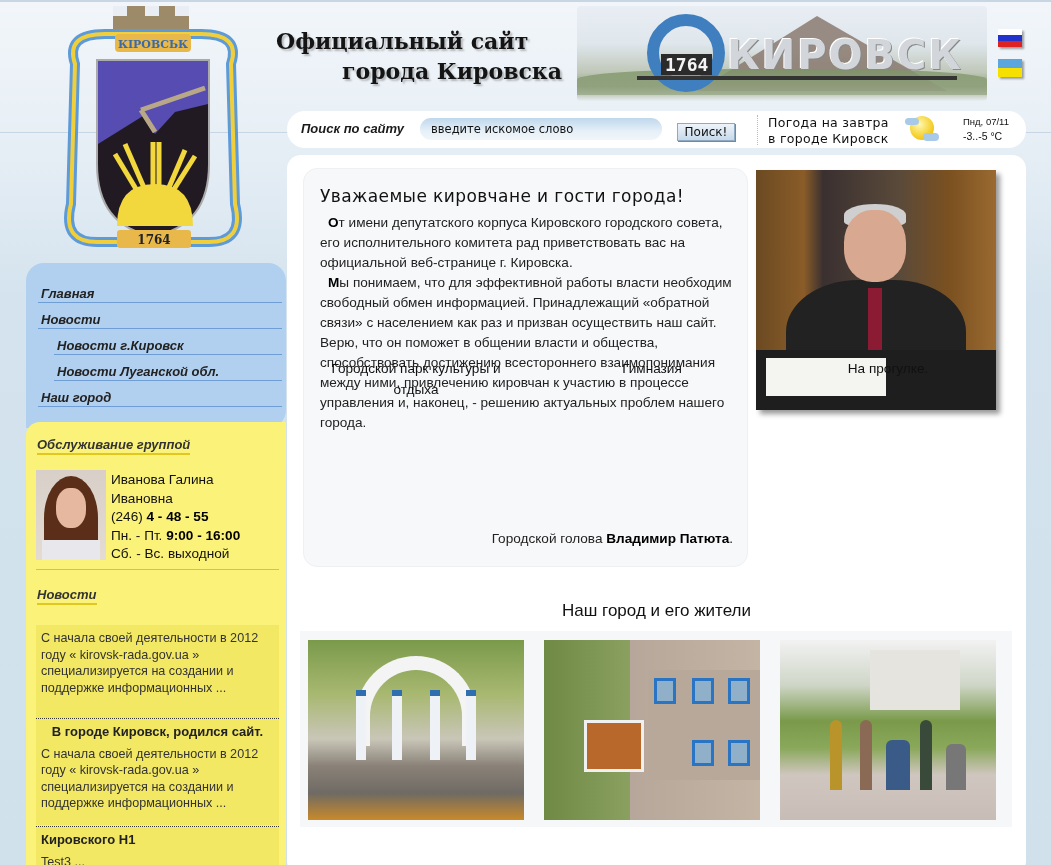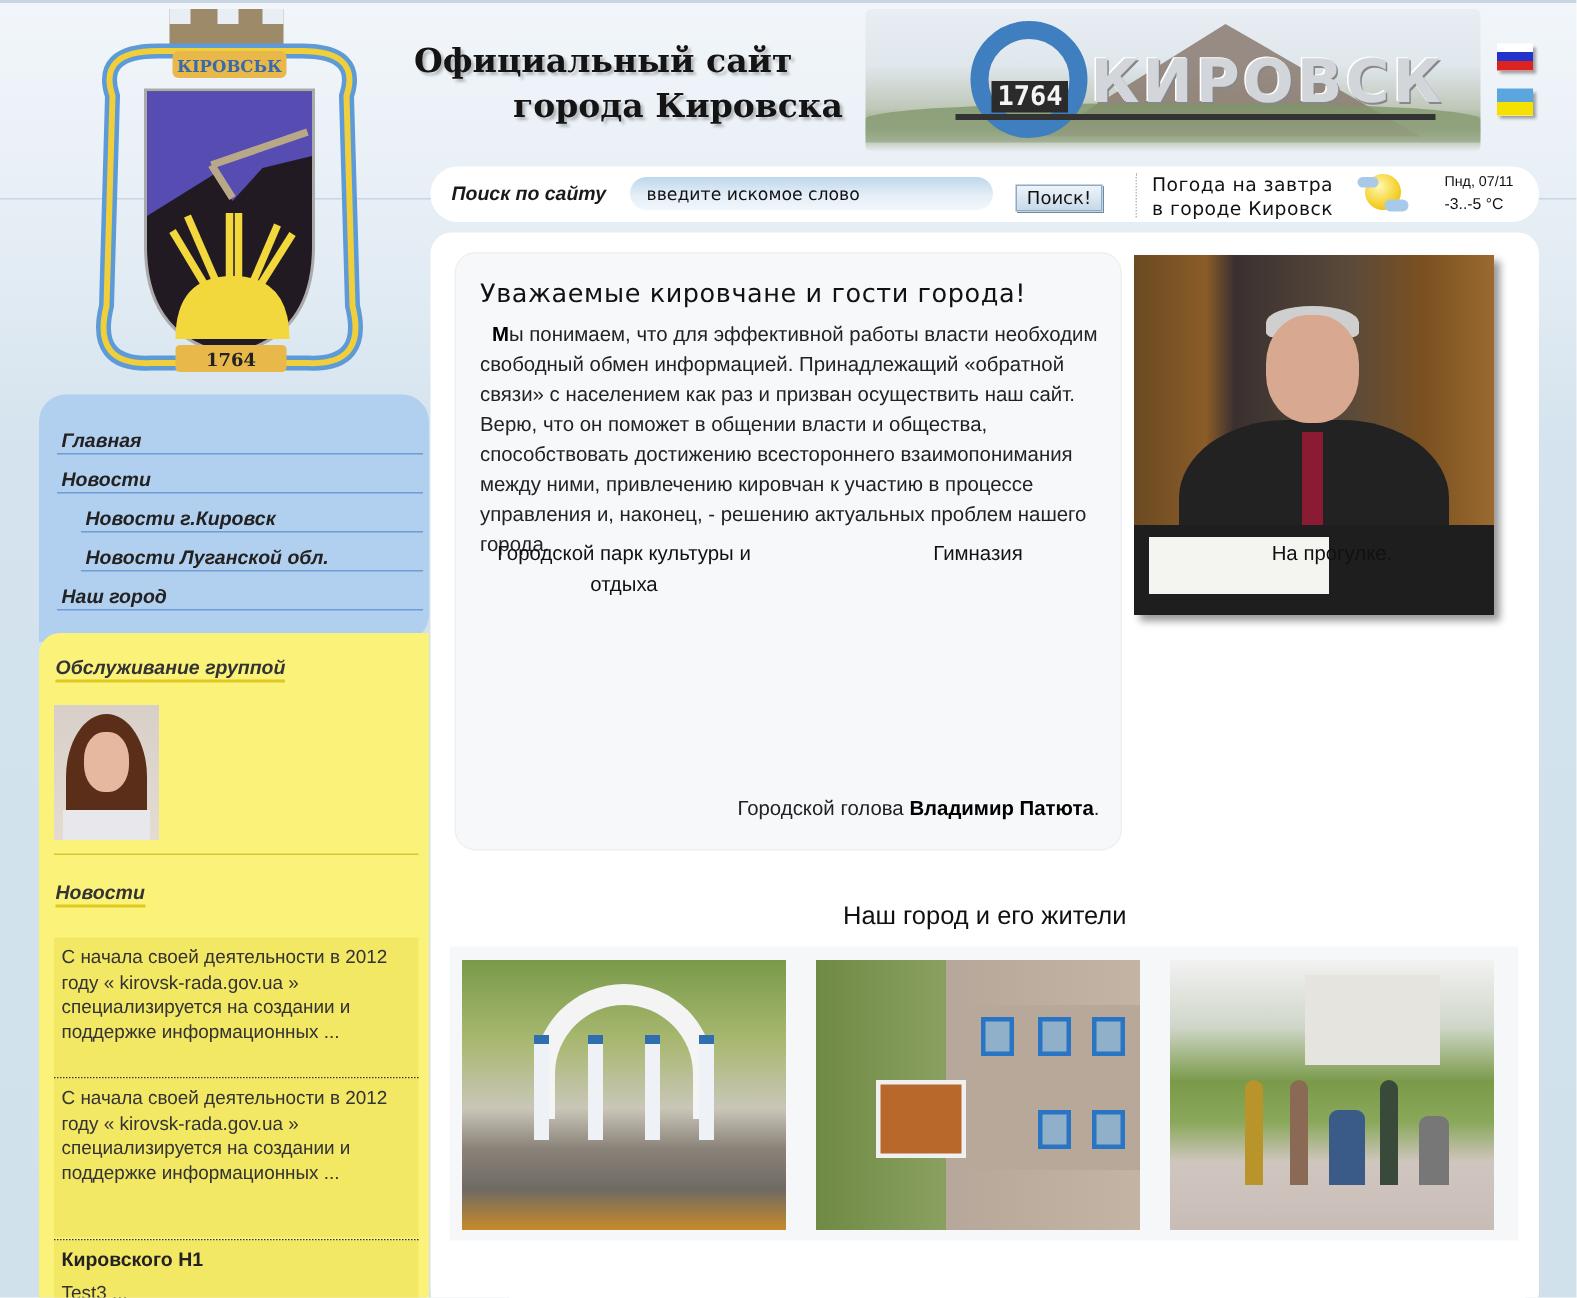--- a/index.html
+++ b/index.html
@@ -205,41 +205,50 @@
   <div class="nav-item" style="top:120px"><span>Наш город</span></div>
 </div>
 
 <div class="side-panel">
   <span class="side-heading" style="top:15px">Обслуживание группой</span>
   <div class="contact-photo">
     <div class="hair"></div>
       <div class="face"></div>
       <div class="shirt"></div>
   </div>
+  <div class="contact-info">
+    <div>Иванова Галина</div>
+    <div>Ивановна</div>
+    <div><span>(246)</span> <b>4 - 48 - 55</b></div>
+    <div><span>Пн. - Пт.</span> <b>9:00 - 16:00</b></div>
+    <div>Сб. - Вс. выходной</div>
+  </div>
   <div class="side-divider"></div>
   <span class="side-heading" style="top:165px">Новости</span>
 
   <div class="news-item" style="top:203px; height:93px">
     <span>С начала своей деятельности в 2012 году « kirovsk-rada.gov.ua » специализируется на создании и поддержке информационных ...</span>
   </div>
   <div class="news-sep" style="top:296px"></div>
   <div class="news-item" style="top:297px; height:106px">
+    <span class="ntitle">В городе Кировск, родился сайт.</span>
     <span>С начала своей деятельности в 2012 году « kirovsk-rada.gov.ua » специализируется на создании и поддержке информационных ...</span>
   </div>
   <div class="news-sep" style="top:404px"></div>
   <div class="news-item left" style="top:405px; height:50px">
     <span class="ntitle">Кировского Н1</span>
     <span>Test3 ...</span>
   </div>
 </div>
 
 <div class="main-panel">
   <div class="welcome-box">
     <div class="welcome-title">Уважаемые кировчане и гости города!</div>
     <div class="welcome-body">
+      <p><span class="first">О</span><span>т имени депутатского корпуса Кировского городского совета, его исполнительного комитета рад приветствовать вас на официальной веб-странице г. Кировска.</span></p>
       <p><span class="first">М</span><span>ы понимаем, что для эффективной работы власти необходим свободный обмен информацией. Принадлежащий «обратной связи» с населением как раз и призван осуществить наш сайт. Верю, что он поможет в общении власти и общества, способствовать достижению всестороннего взаимопонимания между ними, привлечению кировчан к участию в процессе управления и, наконец, - решению актуальных проблем нашего города.</span></p>
     </div>
     <div class="welcome-sign">
       <span>Городской голова</span> <b>Владимир Патюта</b><span>.</span>
     </div>
   </div>
 
   <div class="mayor-photo">
     <div class="suit"></div>
       <div class="hair"></div>

